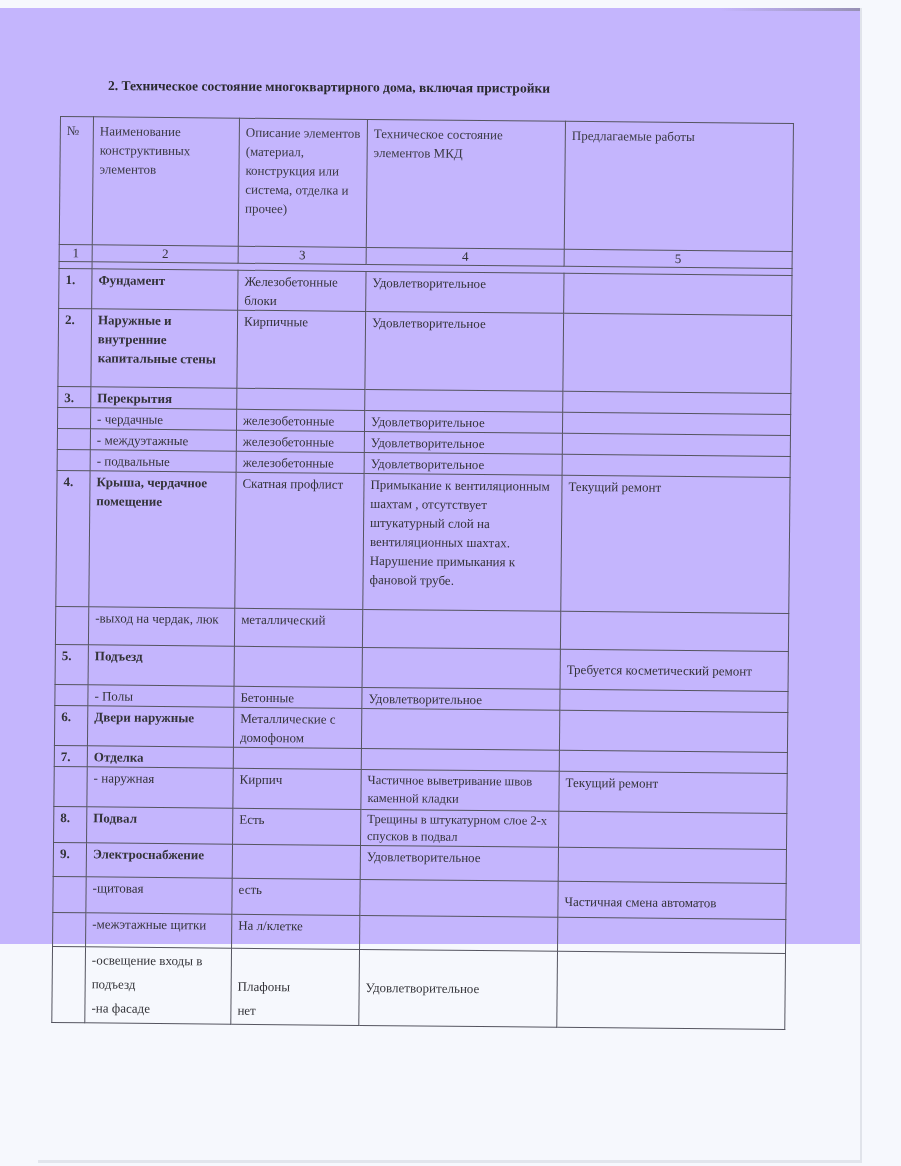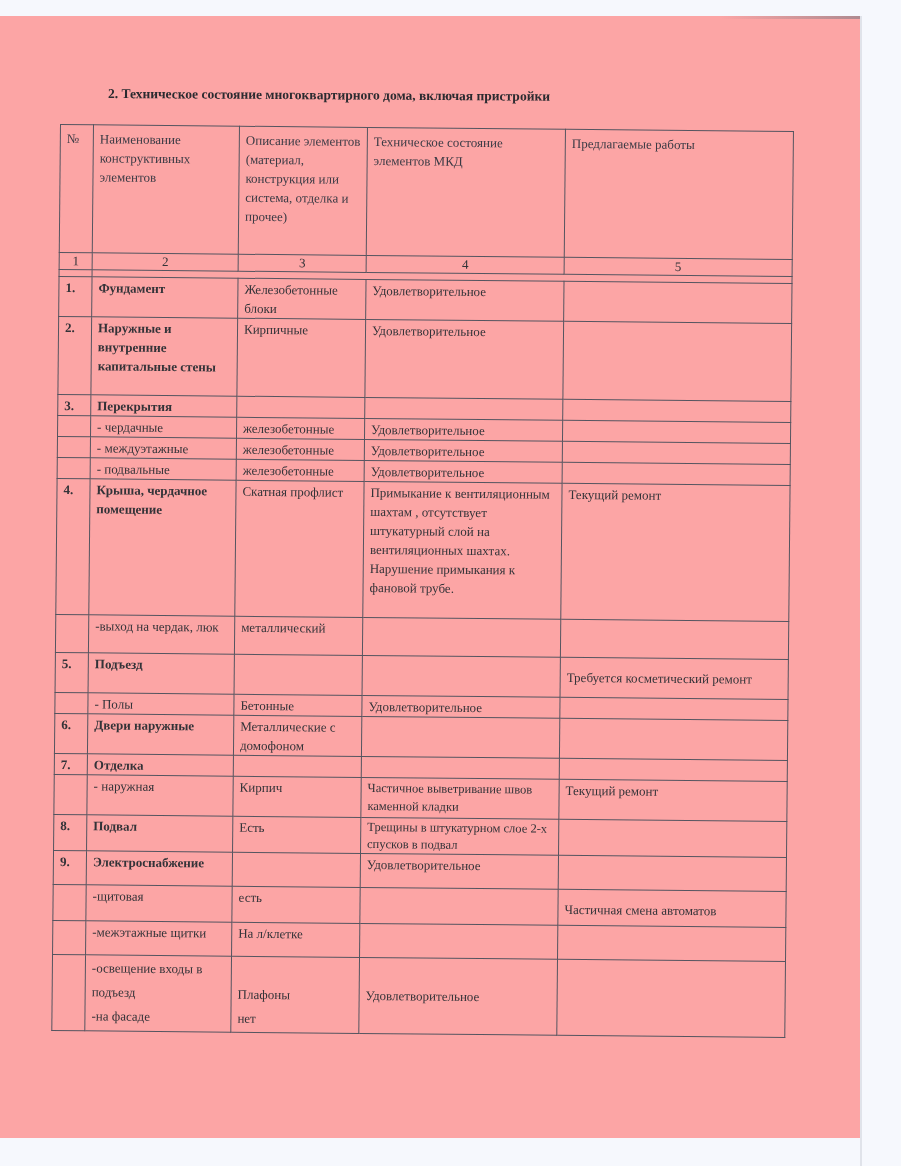--- a/index.html
+++ b/index.html
@@ -10,24 +10,24 @@
     body {
       width: 901px;
       height: 1166px;
       position: relative;
       overflow: hidden;
       font-family: "Liberation Serif", "DejaVu Serif", serif;
       color: #2b2b30;
     }
     .page {
       position: absolute;
-      left: 0; top: 16px;
+      left: 0; top: 8px;
       width: 862px;
-      height: 1122px;
-      background: #fca5a5;
+      height: 936px;
+      background: #c4b5fd;
     }
     .top-edge {
       position: absolute;
       left: 720px; top: 0;
       width: 142px; height: 3px;
       background: linear-gradient(90deg, rgba(140,140,150,0.0), rgba(120,120,130,0.6));
     }
     .right-edge {
       position: absolute;
       left: 860px; top: 0;

